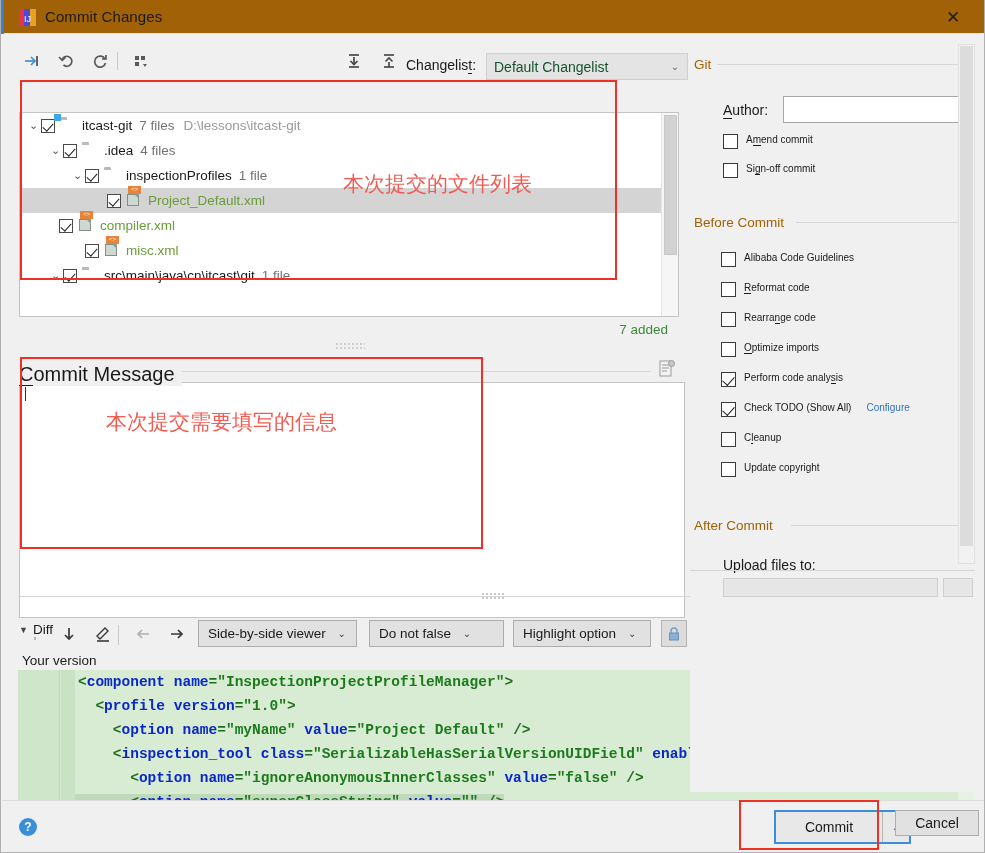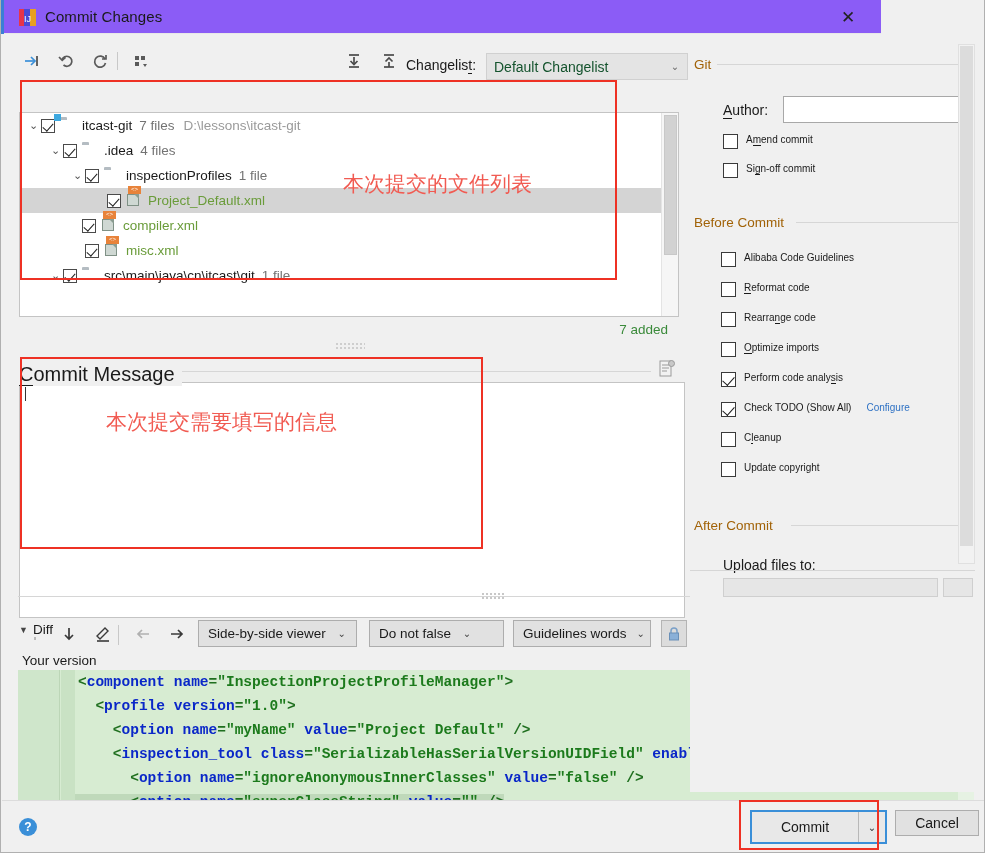--- a/index.html
+++ b/index.html
@@ -14,22 +14,22 @@
   .window {
     position: relative;
     width: 985px; height: 853px;
     background: #f0f0f0;
     border: 1px solid #b0b0b0;
     border-top: none;
     overflow: hidden;
   }
   
   .titlebar {
-    position: absolute; left: 0; top: 0; width: 880px; height: 34px;
-    background: #8b5cf6;
+    position: absolute; left: 0; top: 0; width: 985px; height: 34px;
+    background: #a16207;
     border-bottom: 1px solid #e8e8e8;
   }
   .title-accent {
     position: absolute; left: 0; top: 0; width: 3px; height: 34px;
     background: #3a7fd5;
   }
   .app-icon {
     position: absolute; left: 18px; top: 9px; width: 17px; height: 17px;
   }
   .title-text {
@@ -301,21 +301,21 @@
     position: absolute; left: 1px; bottom: 0; width: 983px; height: 52px;
     background: #f0f0f0; border-top: 1px solid #dcdcdc;
   }
   .help-icon {
     position: absolute; left: 17px; top: 17px; width: 18px; height: 18px;
     border-radius: 50%; background: #3a8fd8; color: #fff;
     font-size: 12px; font-weight: bold; text-align: center; line-height: 18px;
     cursor: default;
   }
   .commit-focus {
-    position: absolute; left: 748px; top: 9px; width: 137px; height: 34px;
+    position: absolute; left: 772px; top: 9px; width: 137px; height: 34px;
     border: 2px solid #3a8fd8; background: #e8e8e8;
     display: flex; align-items: center; text-align: right;
   }
   .commit-main {
     flex: 1; height: 100%; display: flex; align-items: center; justify-content: center;
     font-size: 14px; color: #1a1a1a; cursor: default;
     border-right: 1px solid #b8b8b8;
   }
   .commit-arrow {
     width: 26px; height: 100%; display: flex; align-items: center; justify-content: center;
@@ -433,21 +433,21 @@
             <span class="ficon"><span class="folder"></span></span>
             <span class="tname">inspectionProfiles</span>
             <span class="tmeta">1 file</span>
           </div>
           <div class="trow sel" style="padding-left: 72px;">
             <span class="twist"></span>
             <span class="chk on"></span>
             <span class="ficon"><span class="xmlfile"><span class="pg"></span><span class="tag">&lt;&gt;</span></span></span>
             <span class="tname green">Project_Default.xml</span>
           </div>
-          <div class="trow" style="padding-left: 24px; margin-left: 23px;">
+          <div class="trow" style="padding-left: 24px;">
             <span class="twist"></span>
             <span class="chk on"></span>
             <span class="ficon"><span class="xmlfile"><span class="pg"></span><span class="tag">&lt;&gt;</span></span></span>
             <span class="tname green">compiler.xml</span>
           </div>
           <div class="trow" style="padding-left: 50px;">
             <span class="twist"></span>
             <span class="chk on"></span>
             <span class="ficon"><span class="xmlfile"><span class="pg"></span><span class="tag">&lt;&gt;</span></span></span>
             <span class="tname green">misc.xml</span>
@@ -519,21 +519,21 @@
     </div>
     <div class="dcombo" style="left:197px;width:159px">
       <span class="dv">Side-by-side viewer</span>
       <span class="da">⌄</span>
     </div>
     <div class="dcombo" style="left:368px;width:135px">
       <span class="dv">Do not false</span>
       <span class="da">⌄</span>
     </div>
     <div class="dcombo" style="left:512px;width:138px">
-      <span class="dv">Guidelines words</span>
+      <span class="dv">Highlight option</span>
       <span class="da">⌄</span>
     </div>
     <div class="lock-btn">
       <svg width="14" height="16" viewBox="0 0 14 16">
         <path d="M4 7 V5 a3 3 0 0 1 6 0 V7" stroke="#7aa0c8" stroke-width="1.5" fill="none"></path>
         <rect x="2.5" y="7" width="9" height="7" fill="#8ab0d8" stroke="#6a90b8"></rect>
       </svg>
     </div>
     <div class="dtb-icon" style="left:694px">
       <svg width="18" height="18" viewBox="0 0 18 18">

